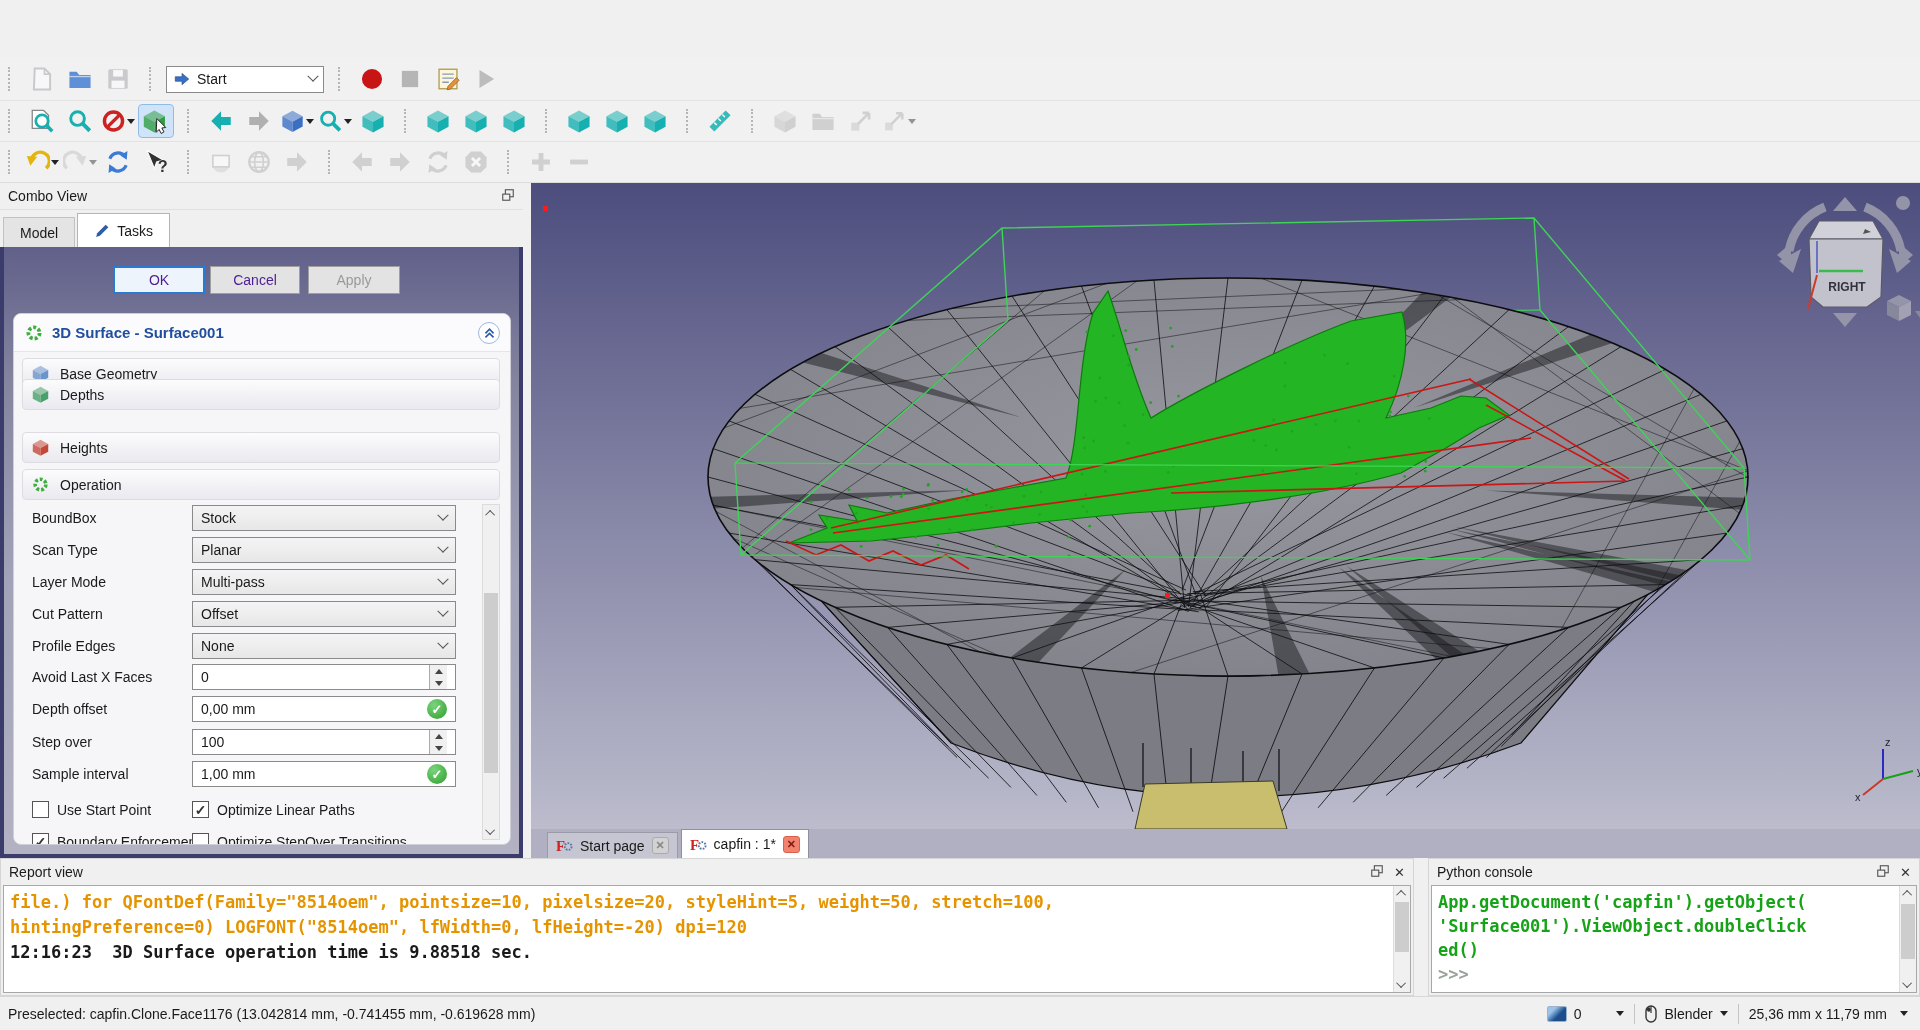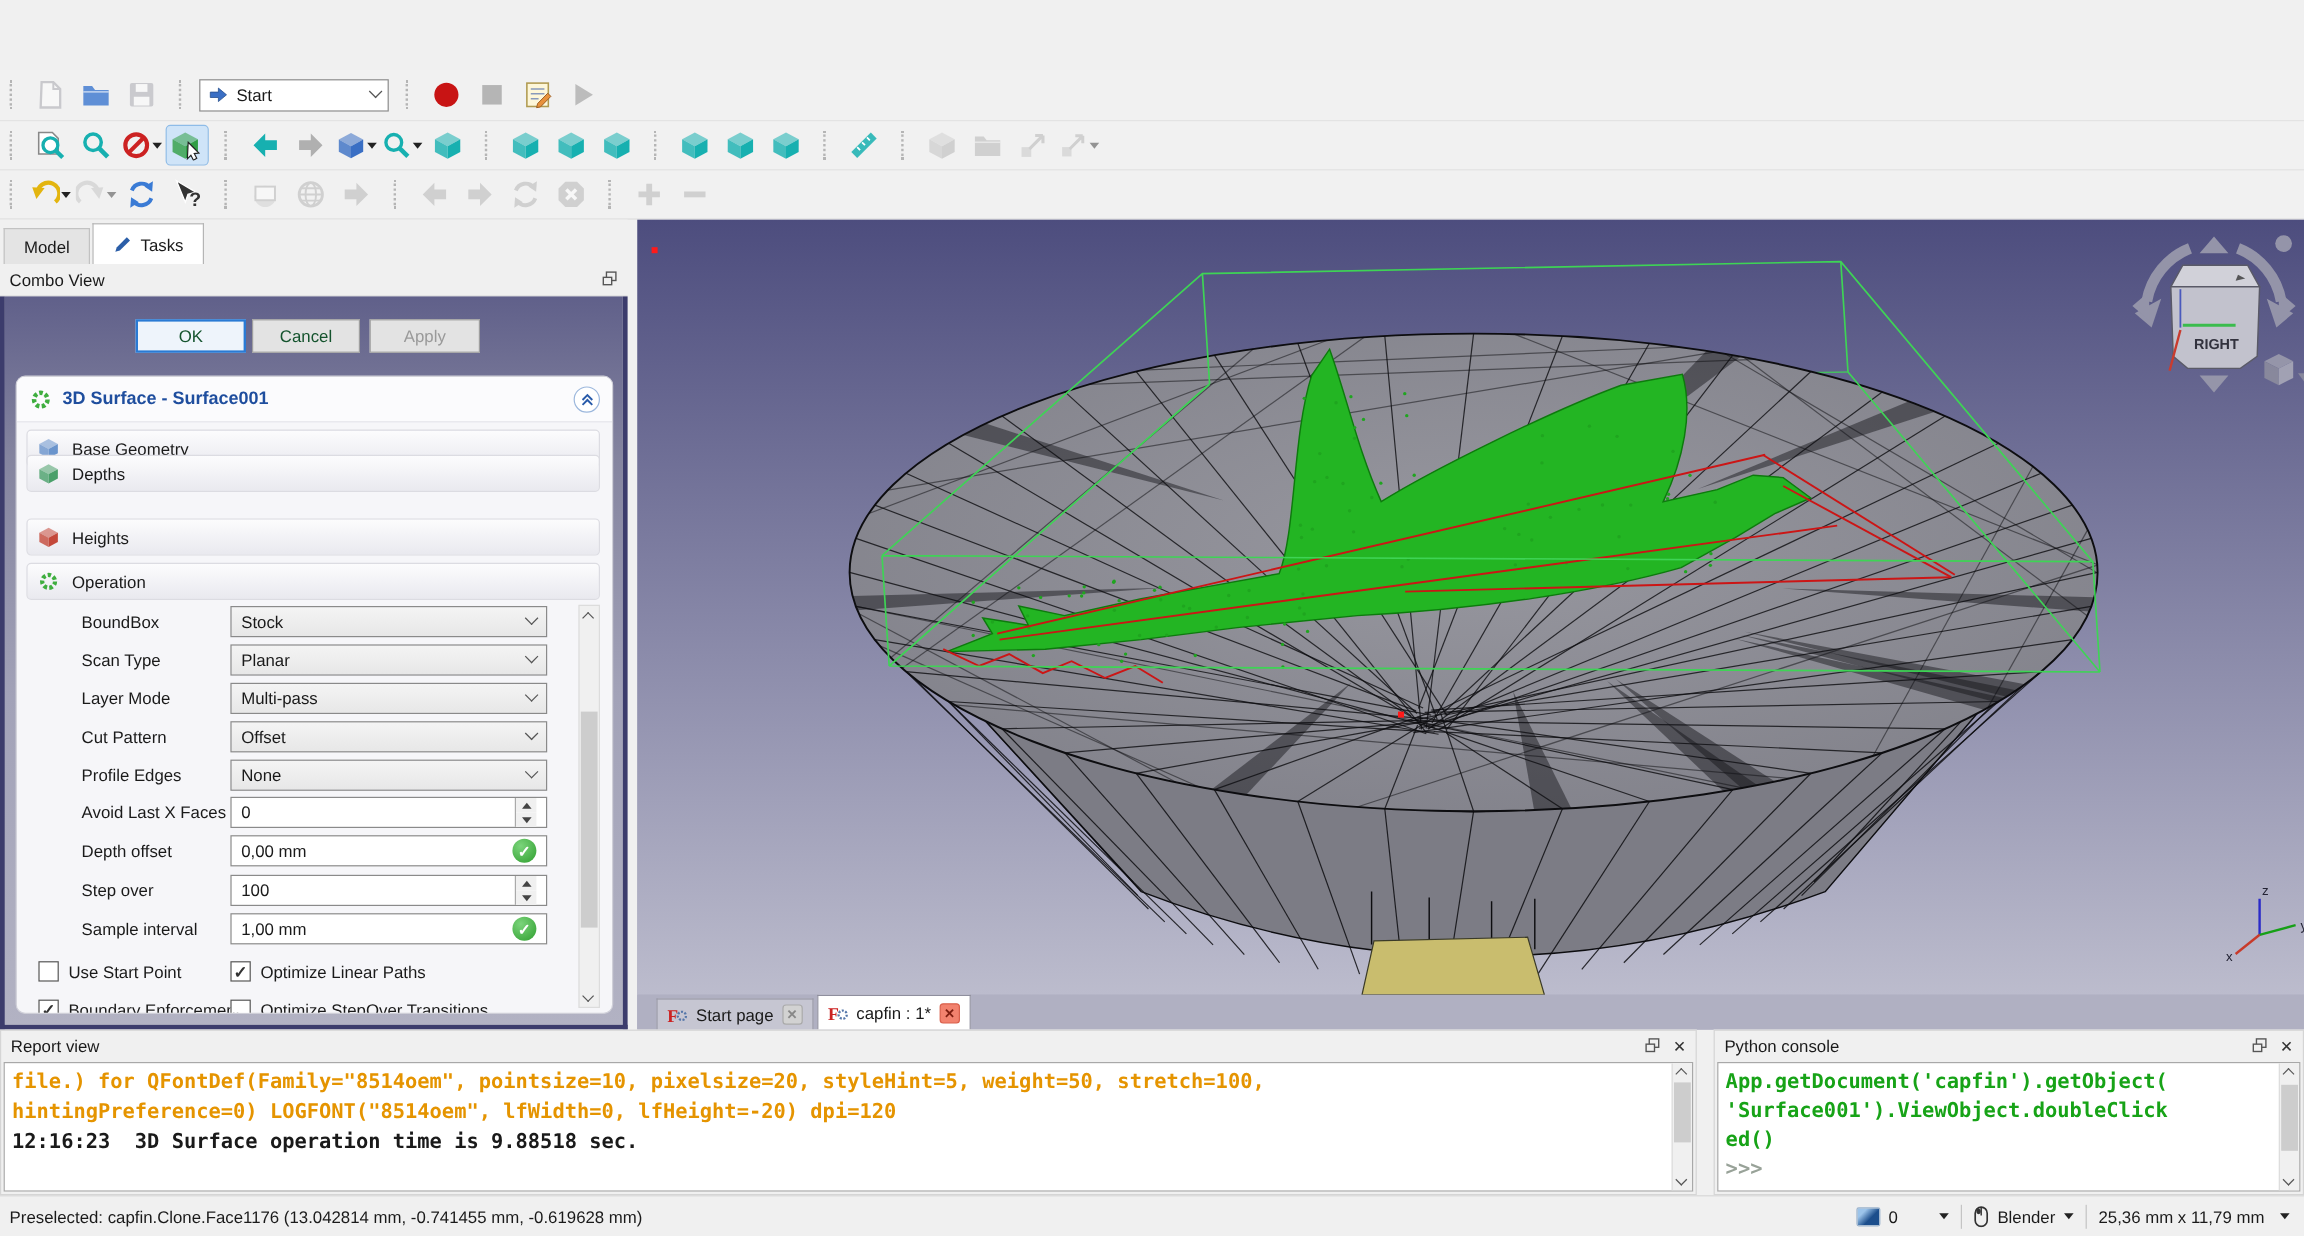--- a/index.html
+++ b/index.html
@@ -49,39 +49,39 @@
   .float-icon svg { width:14px; height:14px; }
   #combo-tabs { height:37px; background:#f0f0f0; display:flex; align-items:flex-end; padding-left:3px; }
   .cv-tab { height:30px; padding:0 16px; display:flex; align-items:center; gap:6px; font-size:14px;
             border:1px solid #c2c2c2; border-bottom:none; background:#e4e4e4; margin-right:2px; }
   .cv-tab.active { height:34px; background:#fff; border-color:#b5b5b5; }
   .cv-tab .ticon { width:17px; height:17px; color:#2b5ea8; }
   #combo-content { position:relative; height:611px;
       background:linear-gradient(180deg,#60608a 0%,#84849f 22%,#a2a2b8 55%,#b2b2c3 100%);
       border-left:4px solid #3c3c6c; border-right:4px solid #3c3c6c; border-bottom:4px solid #3c3c6c; }
   .task-btn { position:absolute; top:19px; height:28px; background:#e3e3e3; border:1px solid #9f9f9f;
-              font-size:14px; display:flex; align-items:center; justify-content:center; color:#14532d; }
+              font-size:14px; display:flex; align-items:center; justify-content:center; color:#4c1d95; }
   #btn-ok     { left:109px; width:92px; border:2px solid #2a7ad4; background:#eef4fb; }
   #btn-cancel { left:206px; width:90px; }
   #btn-apply  { left:304px; width:92px; color:#9a9a9a; }
   #task-box { position:absolute; left:9px; top:66px; width:498px; height:532px; background:#f6f6f9;
               border:1px solid #cfcfd8; border-radius:8px; overflow:hidden; }
   #task-header { position:absolute; left:0; top:0; width:100%; height:38px; display:flex; align-items:center;
                  padding:0 10px; gap:8px; border-bottom:1px solid #e4e4ea; background:#fbfbfd;}
   #task-header .ticon { width:20px; height:20px; color:#3fae3f; }
   #task-header .ttl { flex:1; font-weight:bold; font-size:15px; color:#1f4e9e; }
   .collapse-btn { width:22px; height:22px; border:1px solid #9db8dd; border-radius:11px; background:#fff;
                   display:flex; align-items:center; justify-content:center; }
   .collapse-btn svg { width:13px; height:13px; stroke:#2a5caa; stroke-width:2; fill:none; }
   .section-row { position:absolute; left:8px; width:478px; height:31px; display:flex; align-items:center;
                  gap:10px; padding:0 8px; border:1px solid #dcdce2; border-radius:4px;
                  background:linear-gradient(180deg,#fcfcfd,#e9e9ef); font-size:14px; }
   .section-row .ticon { width:19px; height:19px; }
   .form-row { position:absolute; left:0; width:100%; height:28px; }
-  .form-row .flabel { position:absolute; left:18px; top:5px; font-size:14px;margin-left:36px; }
+  .form-row .flabel { position:absolute; left:18px; top:5px; font-size:14px; }
   .fctrl { position:absolute; left:178px; top:0; width:264px; height:26px; border:1px solid #8a8a8a;
            font-size:14px; display:flex; align-items:center; }
   .fctrl.select { background:linear-gradient(180deg,#f4f4f4,#e7e7e7); padding:0 8px; }
   .fctrl.select .chev { margin-left:auto; }
   .fctrl.spin, .fctrl.quantity { background:#fff; padding:0 8px; }
   .spin-btns { margin-left:auto; width:18px; height:24px; display:flex; flex-direction:column;
                border-left:1px solid #aaa; }
   .spin-btns div { flex:1; display:flex; align-items:center; justify-content:center; background:#f0f0f0; }
   .spin-up::after { content:""; border-left:4px solid transparent; border-right:4px solid transparent;
                     border-bottom:5px solid #444; }
@@ -533,37 +533,37 @@
         </div>
         <div class="tbtn disabled">
           <svg viewBox="0 0 16 16" class="ticon" style="color: rgb(169, 169, 169);">
             <use href="#sym-minus"></use>
           </svg>
         </div>
       </div>
     </div>
 
   <div id="combo">
-    <div id="combo-tabs">
-        <div class="cv-tab">
-          <span>Model</span>
-        </div>
-        <div class="cv-tab active">
-          <svg viewBox="0 0 16 16" class="ticon" style="color: rgb(43, 94, 168);">
-            <use href="#sym-pencil"></use>
-          </svg>
-          <span>Tasks</span>
-        </div>
-      </div>
     <div id="combo-header">
       <span class="ttl">Combo View</span>
       <span class="float-icon"><svg viewBox="0 0 16 16">
             <use href="#sym-float"></use>
           </svg></span>
     </div>
+    <div id="combo-tabs">
+        <div class="cv-tab">
+          <span>Model</span>
+        </div>
+        <div class="cv-tab active">
+          <svg viewBox="0 0 16 16" class="ticon" style="color: rgb(43, 94, 168);">
+            <use href="#sym-pencil"></use>
+          </svg>
+          <span>Tasks</span>
+        </div>
+      </div>
     <div id="combo-content">
       <div id="btn-ok" class="task-btn">OK</div>
       <div id="btn-cancel" class="task-btn">Cancel</div>
       <div id="btn-apply" class="task-btn">Apply</div>
       <div id="task-box">
         <div id="task-header">
           <svg class="ticon" viewBox="0 0 16 16">
               <use href="#sym-gearsurf"></use>
             </svg>
           <span class="ttl">3D Surface - Surface001</span>

